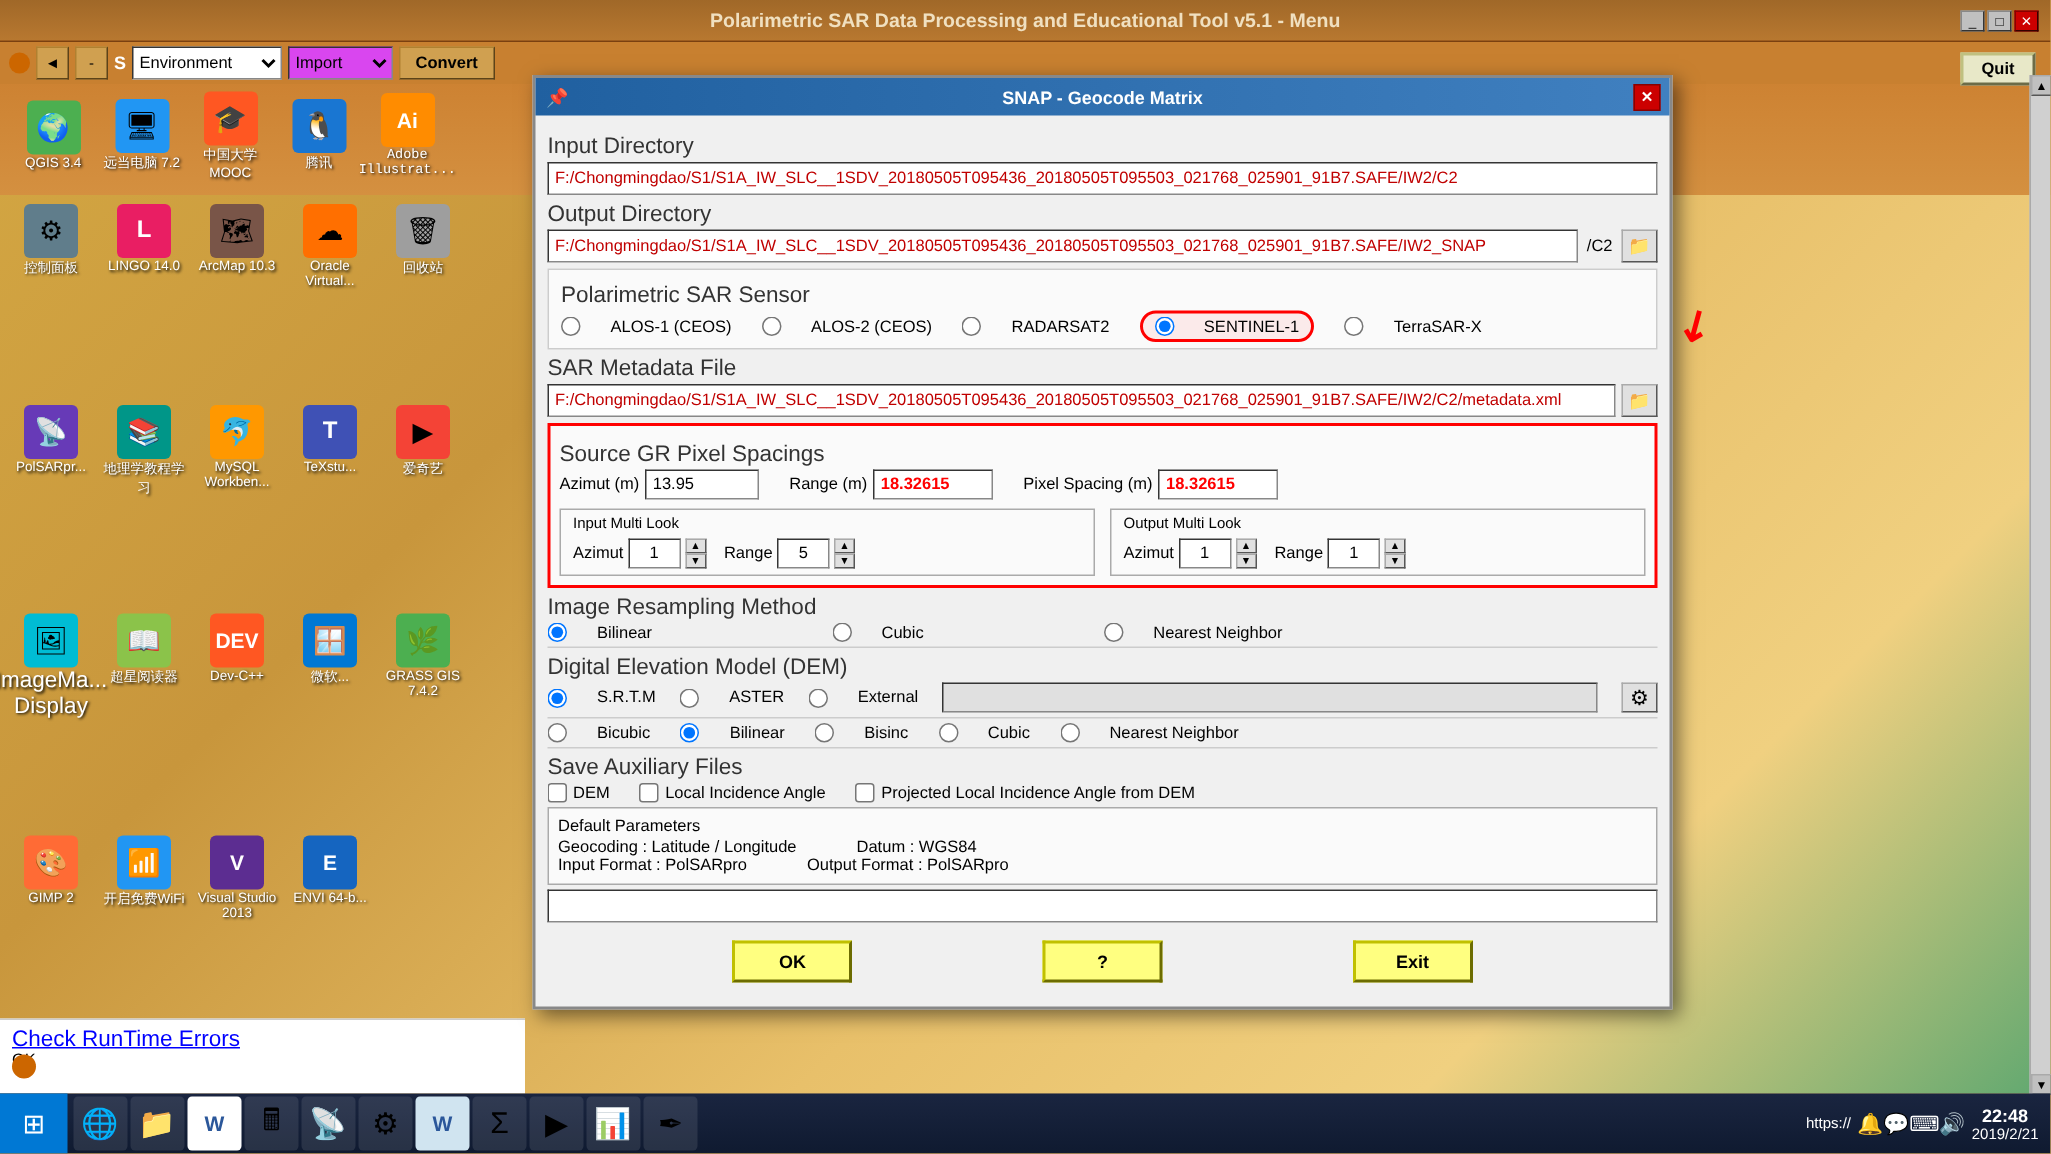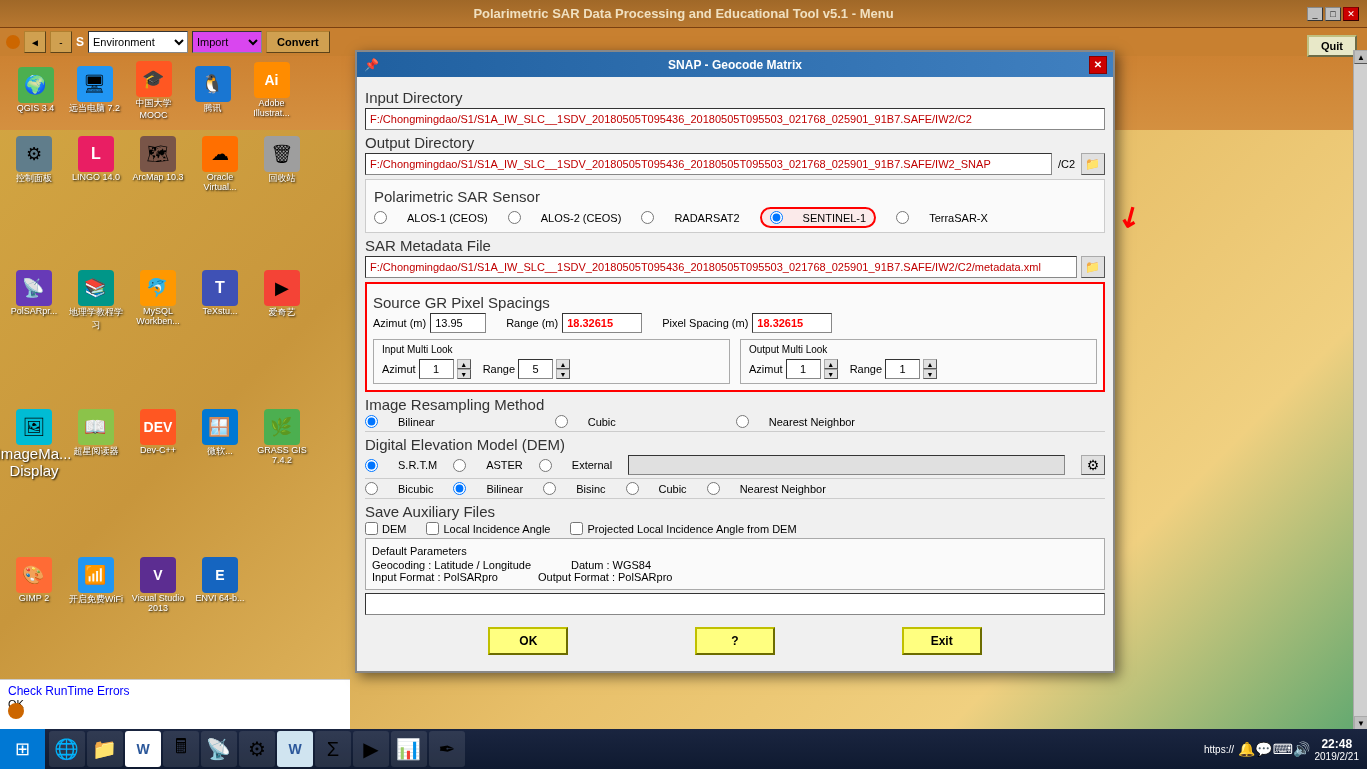--- a/index.html
+++ b/index.html
@@ -81,21 +81,21 @@
       <span style="color:white;font-size:9px;text-align:center;text-shadow:1px 1px 2px black;">中国大学MOOC</span>
     </div>
 
     <div style="display:flex;flex-direction:column;align-items:center;width:55px;cursor:pointer;">
       <div style="width:36px;height:36px;background:#1976D2;border-radius:4px;display:flex;align-items:center;justify-content:center;font-size:18px;">🐧</div>
       <span style="color:white;font-size:9px;text-align:center;text-shadow:1px 1px 2px black;">腾讯</span>
     </div>
 
     <div style="display:flex;flex-direction:column;align-items:center;width:55px;cursor:pointer;">
       <div style="width:36px;height:36px;background:#FF8C00;border-radius:4px;display:flex;align-items:center;justify-content:center;font-size:14px;font-weight:bold;color:white;">Ai</div>
-      <span style="color:white;font-size:9px;text-align:center;text-shadow:1px 1px 2px black;">Adobe Illustrat...</span>
+      <span style="color:white;font-size:9px;text-align:center;text-shadow:1px 1px 2px black;font-family:Liberation Mono, monospace;">Adobe Illustrat...</span>
     </div>
   </div>
 </div>
 
 <div style="position:absolute;top:130px;left:0;width:350px;height:560px;display:flex;flex-wrap:wrap;gap:2px;padding:4px;content:'';overflow:hidden;">
 
   <div style="display:flex;flex-direction:column;align-items:center;width:60px;cursor:pointer;padding:2px;">
     <div style="width:36px;height:36px;background:#607D8B;border-radius:4px;display:flex;align-items:center;justify-content:center;font-size:18px;">⚙</div>
     <span style="color:white;font-size:9px;text-align:center;text-shadow:1px 1px 2px black;">控制面板</span>
   </div>
@@ -167,21 +167,21 @@
     <div style="width:36px;height:36px;background:#5C2D91;border-radius:4px;display:flex;align-items:center;justify-content:center;font-size:14px;font-weight:bold;color:white;">V</div>
     <span style="color:white;font-size:9px;text-align:center;text-shadow:1px 1px 2px black;">Visual Studio 2013</span>
   </div>
   <div style="display:flex;flex-direction:column;align-items:center;width:60px;cursor:pointer;padding:2px;">
     <div style="width:36px;height:36px;background:#1565C0;border-radius:4px;display:flex;align-items:center;justify-content:center;font-size:14px;font-weight:bold;color:white;">E</div>
     <span style="color:white;font-size:9px;text-align:center;text-shadow:1px 1px 2px black;">ENVI 64-b...</span>
   </div>
 </div>
 
 <div style="position:absolute;bottom:40px;left:0;width:350px;height:50px;background:white;border-top:1px solid #ccc;padding:4px 8px;">
-  <div style="color:blue;font-size:12px;cursor:pointer;">Check RunTime Errors</div>
+  <div style="color:blue;font-size:15px;text-decoration:underline;cursor:pointer;">Check RunTime Errors</div>
   <div style="color:black;font-size:11px;">OK</div>
 </div>
 
 <div style="position:absolute;bottom:50px;left:8px;width:16px;height:16px;background:#cc6600;border-radius:50%;"></div>
 
 <div class="snap-dialog">
 
   <div class="snap-titlebar">
     <div class="snap-pin">📌</div>
     <div class="snap-title">SNAP - Geocode Matrix</div>
@@ -232,21 +232,21 @@
     <div class="path-row">
       <input type="text" class="path-input" style="color: rgb(192, 0, 0);" value="F:/Chongmingdao/S1/S1A_IW_SLC__1SDV_20180505T095436_20180505T095503_021768_025901_91B7.SAFE/IW2/C2/metadata.xml">
       <div class="folder-btn">📁</div>
     </div>
 
     <div style="border:2px solid red;padding:6px;margin:3px 0;background:#fafafa;">
       <div class="section-label">Source GR Pixel Spacings</div>
       <div style="display:flex;align-items:center;gap:20px;margin-bottom:6px;">
         <div style="display:flex;align-items:center;gap:4px;">
           <label style="font-size:11px;">Azimut (m)</label>
-          <input type="text" style="width: 56px; height: 20px; border: 1px inset rgb(136, 136, 136); font-size: 11px; padding: 0px 4px;" value="13.95">
+          <input type="text" style="width: 76px; height: 20px; border: 1px inset rgb(136, 136, 136); font-size: 11px; padding: 0px 4px;" value="13.95">
         </div>
         <div style="display:flex;align-items:center;gap:4px;">
           <label style="font-size:11px;">Range (m)</label>
           <input type="text" style="width: 80px; height: 20px; border: 1px inset rgb(136, 136, 136); font-size: 11px; padding: 0px 4px; color: red; font-weight: bold;" value="18.32615">
         </div>
         <div style="display:flex;align-items:center;gap:4px;">
           <label style="font-size:11px;">Pixel Spacing (m)</label>
           <input type="text" style="width: 80px; height: 20px; border: 1px inset rgb(136, 136, 136); font-size: 11px; padding: 0px 4px; color: red; font-weight: bold;" value="18.32615">
         </div>
       </div>

